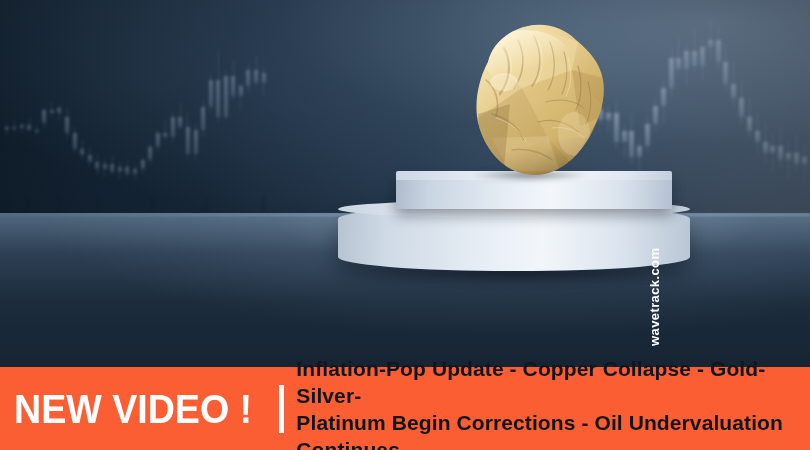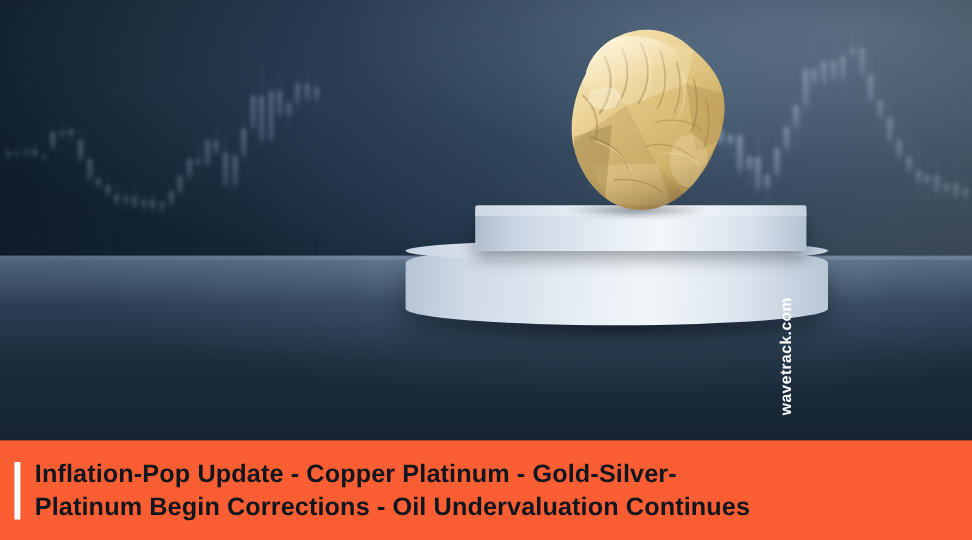--- a/index.html
+++ b/index.html
@@ -436,20 +436,23 @@
       </g>
     </svg>
   </div>
 
   <div class="headline-wrap">
     
   </div>
   <div class="watermark">wavetrack.com</div>
 
   <div class="banner">
+    <div class="banner-left">
+      <div class="banner-newvideo">NEW VIDEO !</div>
+    </div>
     <div class="banner-divider"></div>
     <div class="banner-sub">
-      <span>Inflation-Pop Update - Copper Platinum - Gold-Silver-</span>
+      <span>Inflation-Pop Update - Copper Collapse - Gold-Silver-</span>
       <span>Platinum Begin Corrections - Oil Undervaluation Continues</span>
     </div>
   </div>
 
 </div>
 
 </body></html>

